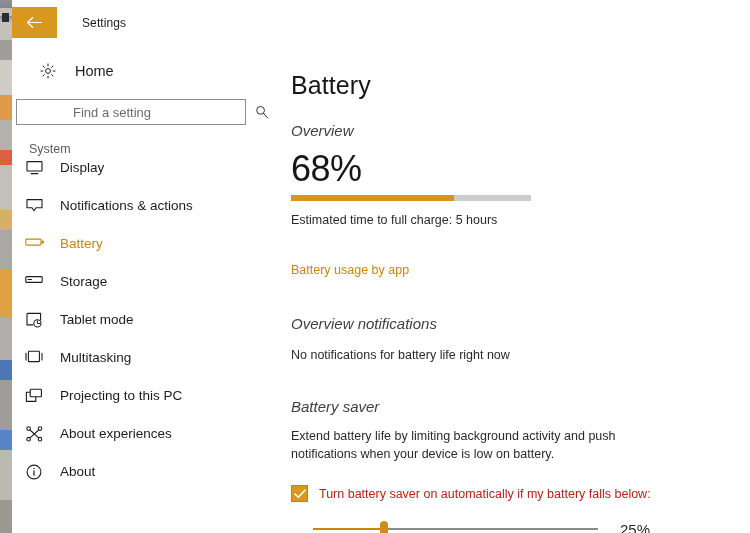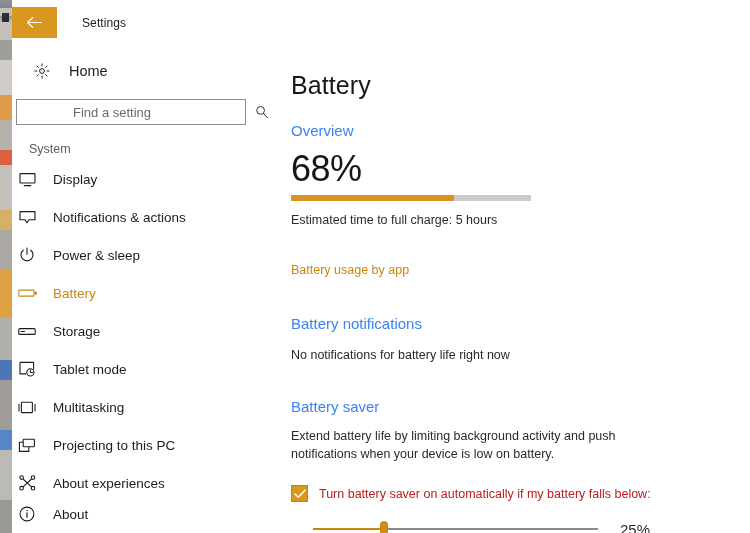--- a/index.html
+++ b/index.html
@@ -127,21 +127,21 @@
   .nav {
     width: 254px;
     flex: 0 0 254px;
     padding-top: 18px;
     background: #ffffff;
   }
   .home-row {
     display: flex;
     align-items: center;
     height: 30px;
-    padding-left: 16px;
+    padding-left: 22px;
     cursor: pointer;
     text-align: right;
   }
   .home-icon {
     width: 28px;
     display: flex;
     justify-content: center;
     align-items: center;
   }
   .home-label {
@@ -186,22 +186,23 @@
     margin: 17px 0 3px 17px;
     font-size: 12.5px;
     color: #5c5c5c;
     font-family: "Liberation Sans", sans-serif;
   }
 
   .nav-list { margin-top: 4px; }
   .nav-item {
     position: relative;
     display: flex;
-    align-items: center;
+    align-items: flex-start;
     height: 38px;
+    padding-left: 7px;
     cursor: pointer;
   }
   .nav-item .nav-icon {
     width: 30px;
     display: flex;
     align-items: center;
     justify-content: center;
     flex: 0 0 30px;
   }
   .nav-item .nav-label {
@@ -234,24 +235,25 @@
   .page-title {
     font-size: 25px;
     font-weight: normal;
     color: #171717;
     margin: 0 0 22px 0;
     letter-spacing: 0.1px;
     font-family: "Liberation Sans", sans-serif;
   }
   .section-head {
     font-size: 15px;
-    color: #3b82f6;
+    color: #404040;
     margin: 0 0 12px 0;
     font-weight: normal;
     font-family: "Liberation Sans", sans-serif;
+    font-style: italic;
   }
 
   .percent {
     font-size: 36px;
     color: #171717;
     line-height: 1;
     margin: 0 0 8px 0;
     font-weight: normal;
     letter-spacing: -0.5px;
     font-family: "Liberation Sans", sans-serif;
@@ -433,29 +435,20 @@
 
           <div class="nav-item">
             <span class="nav-icon">
               <svg width="17" height="15" viewBox="0 0 17 15" fill="none">
                 <path d="M1 1.6h15v8.2h-6l-2 3-2-3H1z" stroke="#1c1c1c" stroke-width="1.1" stroke-linejoin="round"></path>
               </svg>
             </span>
             <span class="nav-label">Notifications &amp; actions</span>
           </div>
 
-          <div class="nav-item">
-            <span class="nav-icon">
-              <svg width="16" height="16" viewBox="0 0 16 16" fill="none">
-                <path d="M11.8 3.2a6 6 0 1 1-7.6 0" stroke="#1c1c1c" stroke-width="1.1" stroke-linecap="round"></path>
-                <path d="M8 1v6.2" stroke="#1c1c1c" stroke-width="1.1" stroke-linecap="round"></path>
-              </svg>
-            </span>
-            <span class="nav-label">Power &amp; sleep</span>
-          </div>
 
           <div class="nav-item selected">
             <span class="nav-icon">
               <svg width="19" height="12" viewBox="0 0 19 12" fill="none">
                 <rect x="0.8" y="3.1" width="15.2" height="6" rx="0.8" stroke="#c8860d" stroke-width="1.1"></rect>
                 <rect x="16.9" y="4.9" width="1.5" height="2.4" rx="0.4" fill="#c8860d"></rect>
               </svg>
             </span>
             <span class="nav-label">Battery</span>
           </div>
@@ -537,21 +530,21 @@
           <h2 class="section-head">Overview</h2>
           <div class="percent">68%</div>
           <div class="battery-bar">
             <div class="battery-bar-fill" style="width: 68%;"></div>
           </div>
           <p class="est-text">Estimated time to full charge: 5 hours</p>
           <a class="link-orange">Battery usage by app</a>
         </div>
 
         <div class="block-notifications">
-          <h2 class="section-head">Battery notifications</h2>
+          <h2 class="section-head">Overview notifications</h2>
           <p class="body-text">No notifications for battery life right now</p>
         </div>
 
         <div class="block-saver">
           <h2 class="section-head">Battery saver</h2>
           <p class="body-text saver-desc">Extend battery life by limiting background activity and push notifications when your device is low on battery.</p>
 
           <div class="checkbox-row">
             <span class="checkbox">
               <svg width="12" height="10" viewBox="0 0 12 10" fill="none">

